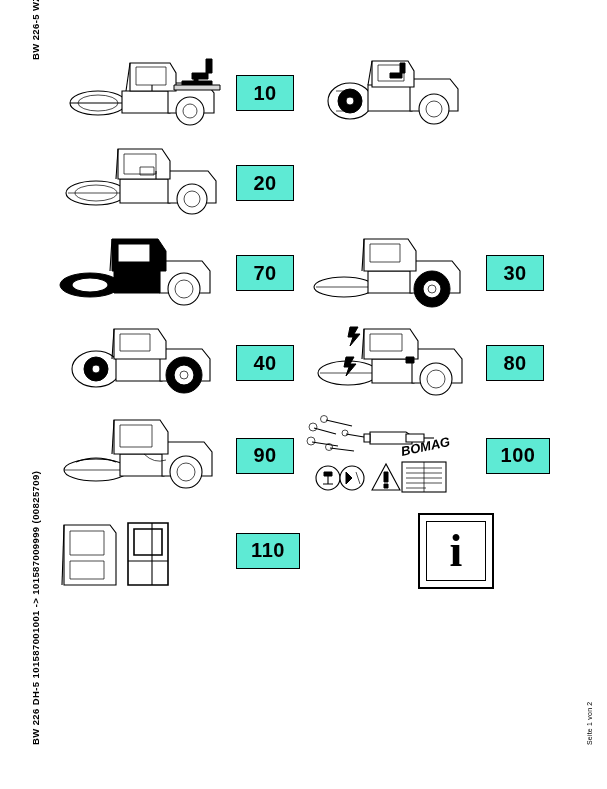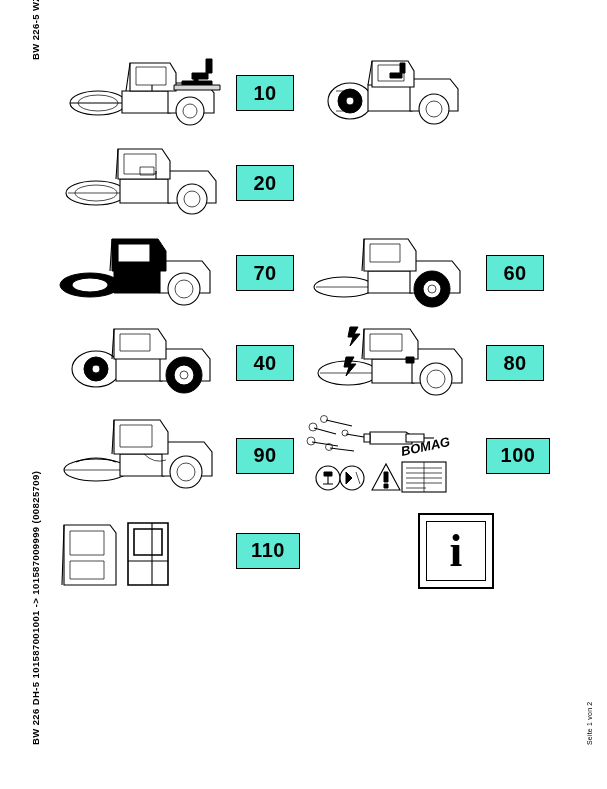--- a/index.html
+++ b/index.html
@@ -216,21 +216,21 @@
           <path class="fillw" d="M62 40 h44 v22 h-44 z"></path>
           <path class="fillw" d="M104 30 h42 l8 10 v22 h-50 z"></path>
           <circle class="fillb" cx="126" cy="58" r="18"></circle>
           <circle class="fillw" cx="126" cy="58" r="9"></circle>
           <circle class="thin" cx="126" cy="58" r="4"></circle>
           <path class="fillw" d="M58 8 h44 l8 12 v20 h-52 z"></path>
           <path class="thin" d="M64 13 h30 v18 h-30 z"></path>
           <path class="ln" d="M58 8 l-2 32"></path>
         </svg>
       </div>
-      <div class="numbox">60</div>
+      <div class="numbox">30</div>
     </div>
   </div>
 
   <div class="row">
 
     <div class="cell">
       <div class="art">
         <svg width="180" height="84" viewBox="0 0 180 84">
           <ellipse class="fillw" cx="40" cy="48" rx="24" ry="18"></ellipse>
           <circle class="fillb" cx="40" cy="48" r="12"></circle>

